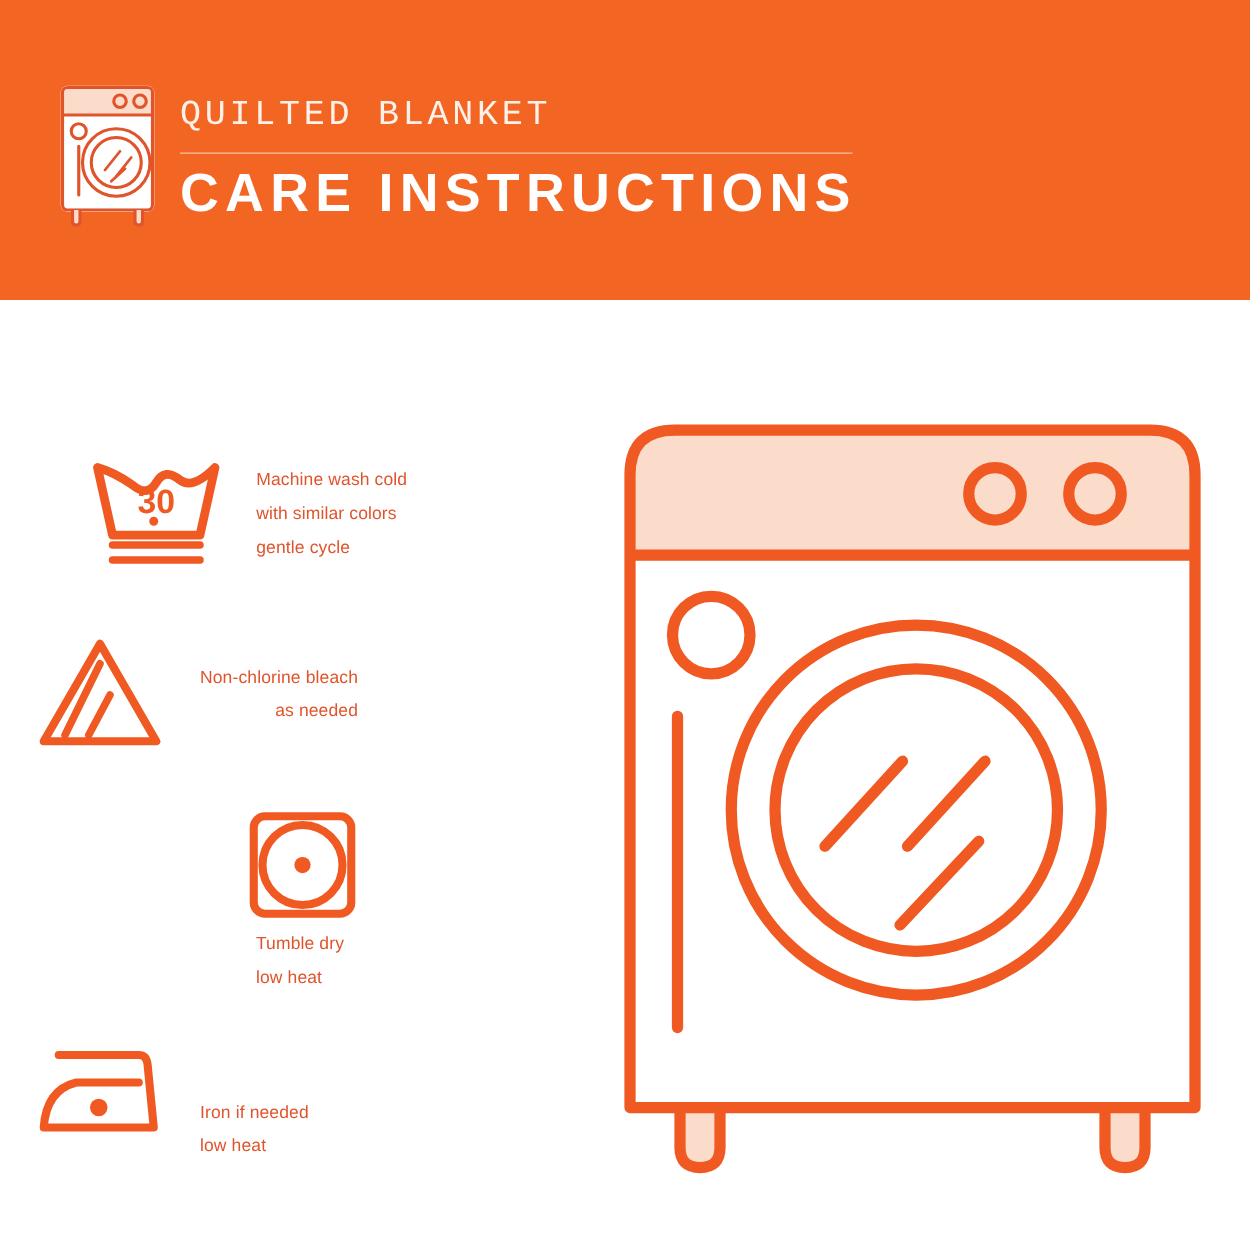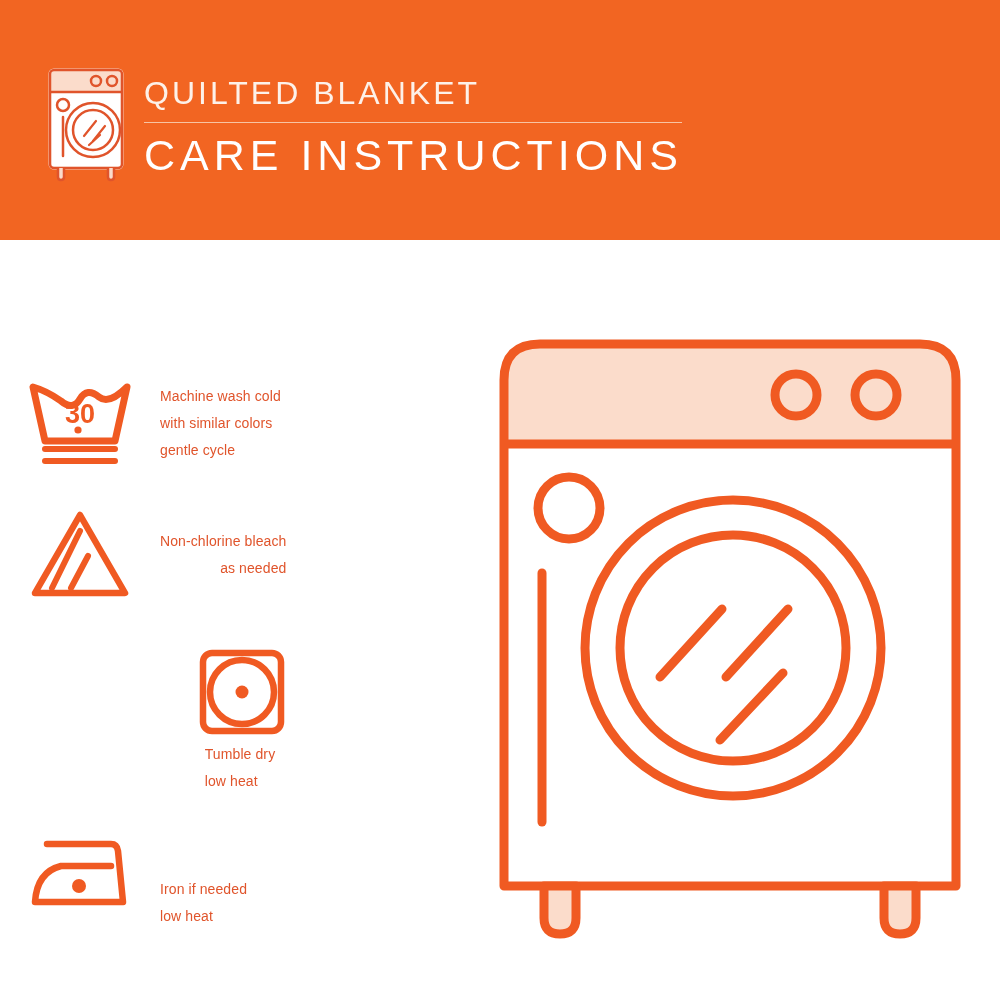--- a/index.html
+++ b/index.html
@@ -35,61 +35,61 @@
     width: 92px;
     height: 118px;
   }
   .header-text-block {
     position: absolute;
     left: 144px;
     top: 70px;
     width: 560px;
   }
   .title-line1 {
-    font-family: Liberation Sans, sans-serif;
-    font-size: 32px;
+    font-family: Liberation Mono, monospace;
+    font-size: 28px;
     letter-spacing: 3.0px;
     color: #FDF1E9;
     font-weight: 300;
     line-height: 46px;
     white-space: nowrap;
   }
   .title-rule {
     width: 538px;
     height: 1px;
     background: #F7C4A4;
     margin: 6px 0 7px 0;
   }
   .title-line2 {
     font-family: "Liberation Sans", sans-serif;
     font-size: 43px;
     letter-spacing: 5.0px;
     color: #FFFFFF;
-    font-weight: 400;
+    font-weight: 700;
     line-height: 50px;
     white-space: nowrap;
   }
 
   
   .care-list {
     position: absolute;
     left: 0;
     top: 240px;
     width: 480px;
     height: 760px;
   }
   .care-row {
     position: absolute;
     left: 0;
     width: 480px;
     height: 140px;
     display: flex;
     align-items: center;
   }
-  .care-row.r0 { top: 113px; }
+  .care-row.r0 { top: 100px; padding-left: 45px; }
   .care-row.r1 { top: 245px; text-align: right; }
   .care-row.r2 { top: 405px; flex-direction: column; }
   .care-row.r3 { top: 550px; align-items: flex-end; }
 
   .care-icon {
     width: 160px;
     min-width: 160px;
     height: 120px;
     display: flex;
     align-items: center;

